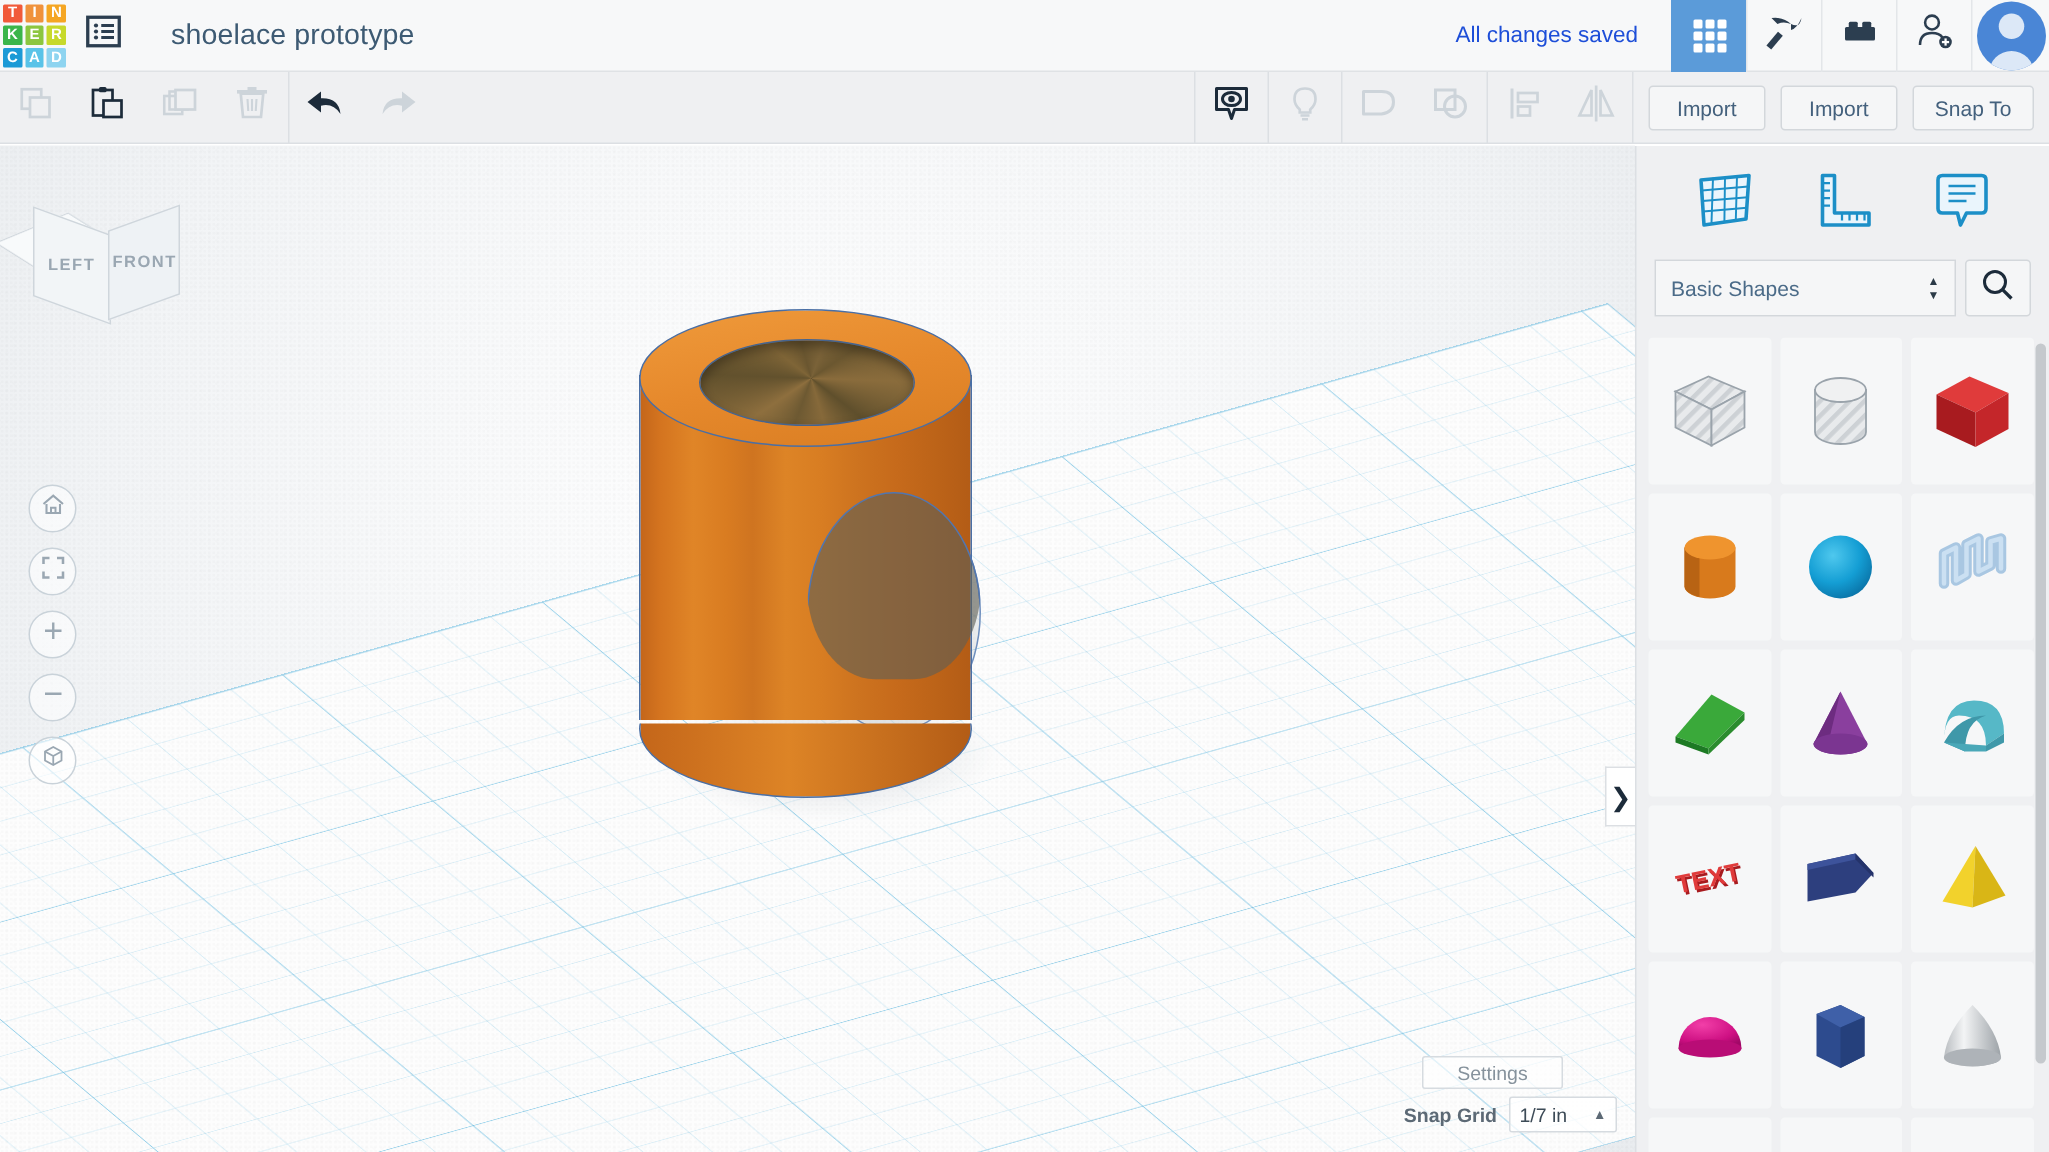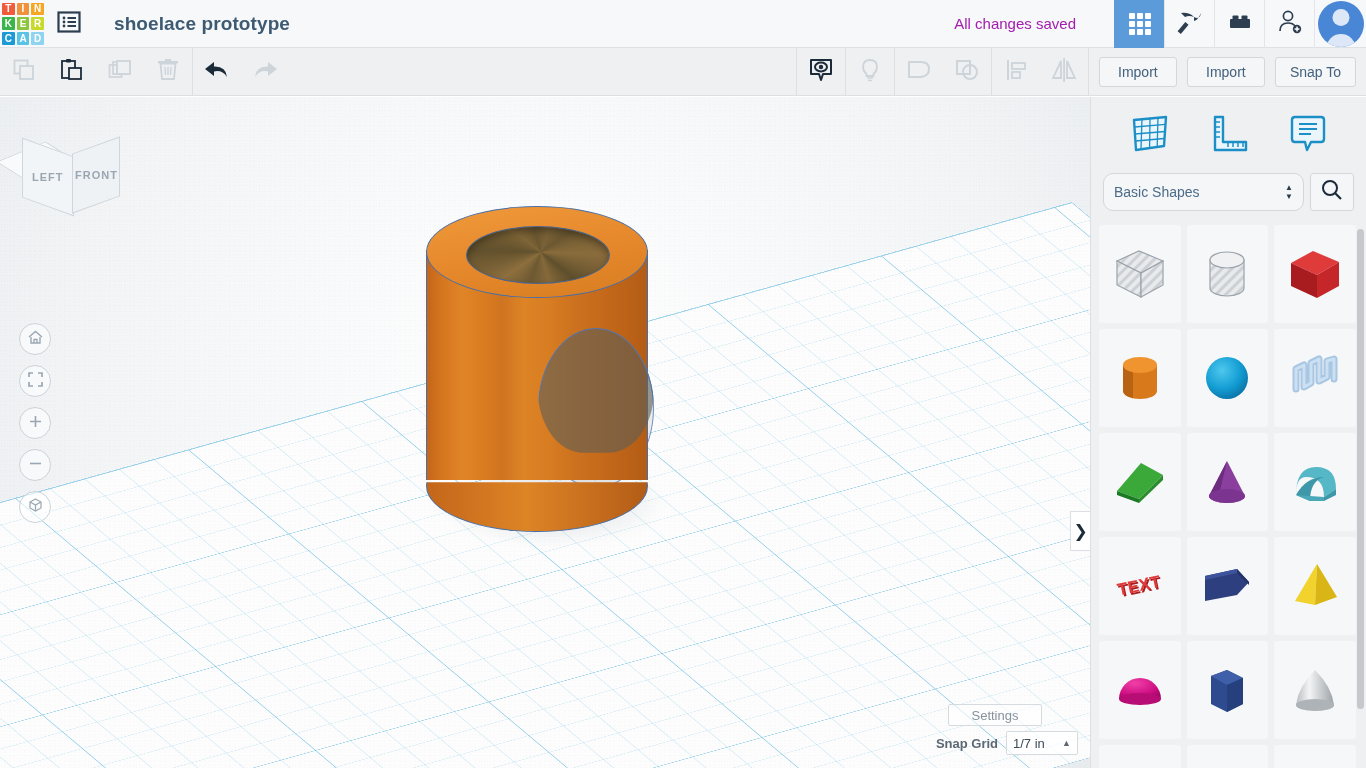--- a/index.html
+++ b/index.html
@@ -33,28 +33,28 @@
     font-family: "Liberation Sans", sans-serif;
     border-radius: 1px;
   }
   #header-menu-btn {
     width: 46px; height: 48px;
     display: flex; align-items: center; justify-content: center;
     cursor: pointer;
   }
   #project-title {
     margin-left: 22px;
-    font-size: 19px; color: #3d5a73; font-weight: 700;
+    font-size: 19px; color: #3d5a73; font-weight: 400;
     letter-spacing: .1px;
   }
   #header-right {
     margin-left: auto; display: flex; align-items: center; height: 48px;
   }
   #save-status {
-    font-size: 15px; color: #a21caf; padding-right: 38px;
+    font-size: 15px; color: #1d4ed8; padding-right: 22px;
     white-space: nowrap;
   }
   .hdr-btn {
     width: 50px; height: 48px;
     display: flex; align-items: center; justify-content: center;
     border-left: 1px solid #e3e6e9;
     cursor: pointer; background: transparent;
   }
   .hdr-btn.active { background: #5b9bd9; border-left-color: #5b9bd9; }
   #avatar-wrap {
@@ -284,21 +284,21 @@
     height: 76px; display: flex; align-items: center;
     justify-content: space-around; padding: 0 18px;
   }
   .panel-icon { cursor: pointer; display: flex; align-items: center; justify-content: center; }
   #panel-search-row {
     display: flex; align-items: center; gap: 6px;
     padding: 0 12px 14px 12px;
   }
   #shape-select {
     flex: 1 1 auto; height: 38px;
-    background: #f5f6f7; border: 1px solid #d3d7db; border-radius: 10px;
+    background: #f5f6f7; border: 1px solid #d3d7db; border-radius: 0;
     display: flex; align-items: center; padding: 0 10px;
     font-size: 14px; color: #4b6b88; cursor: pointer;
   }
   #shape-select .spin {
     margin-left: auto; display: flex; flex-direction: column;
     gap: 2px; color: #2b3a47; font-size: 8px; line-height: 7px;
   }
   #search-btn {
     width: 44px; height: 38px;
     background: #f5f6f7; border: 1px solid #d3d7db; border-radius: 3px;

